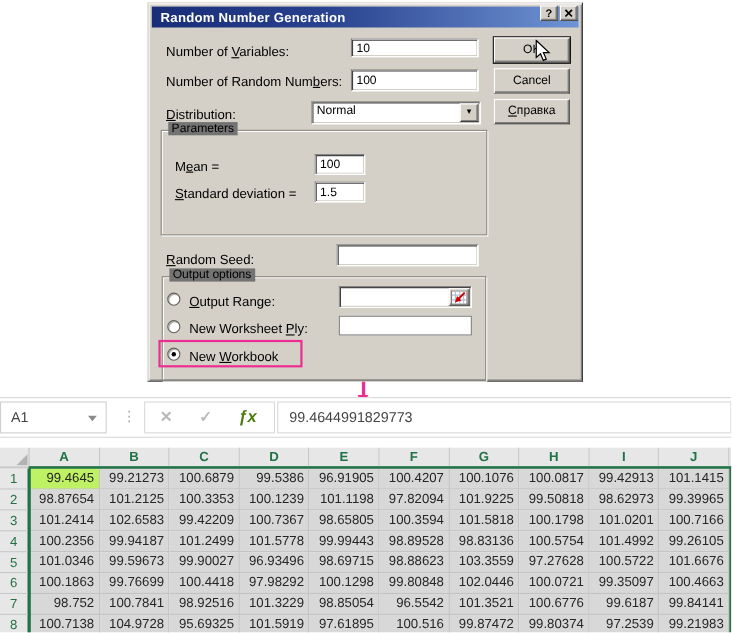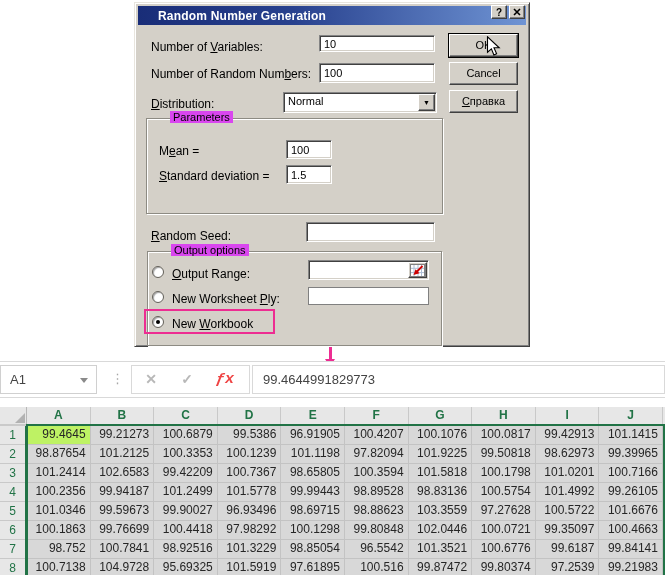--- a/index.html
+++ b/index.html
@@ -7,21 +7,21 @@
   #stage { position:relative; width:665px; height:575px; background:#fff; overflow:hidden;
            font-family:"Liberation Sans", sans-serif; }
 
   
   .dlg { position:absolute; left:134px; top:2px; width:396px; height:345px;
          background:#d4d0c8; border:1px solid; border-color:#e8e5de #404040 #404040 #e8e5de;
          box-shadow: inset 1px 1px 0 #fff, inset -1px -1px 0 #808080; font-size:11px; color:#000; }
   .titlebar { position:absolute; left:3px; top:3px; right:3px; height:19px;
               background:linear-gradient(90deg,#192d78 0%,#28418e 40%,#6f94d4 100%);
               display:flex; align-items:center; }
-  .titlebar .title { color:#fff; font-weight:bold; font-size:12px; padding-left:20px;
+  .titlebar .title { color:#fff; font-weight:bold; font-size:12px; padding-left:8px;
                      letter-spacing:.2px; }
   .tbtn { position:absolute; top:2px; width:16px; height:14px; background:#d4d0c8;
           border:1px solid; border-color:#fff #404040 #404040 #fff;
           box-shadow: inset -1px -1px 0 #808080; display:flex; align-items:center;
           justify-content:center; font-size:10px; font-weight:bold; color:#000; cursor:default; }
   .tbtn.help { right:22px; } .tbtn.close { right:4px; }
 
   .dlbl { position:absolute; font-size:12px; white-space:nowrap; line-height:14px;text-align:center; }
   .txt { position:absolute; background:#fff; border:1px solid; border-color:#848484 #fff #fff #848484;
          box-shadow: inset 1px 1px 0 #404040, inset -1px -1px 0 #d4d0c8;
@@ -34,21 +34,21 @@
 
   .combo { position:absolute; background:#fff; border:1px solid; border-color:#848484 #fff #fff #848484;
            box-shadow: inset 1px 1px 0 #404040, inset -1px -1px 0 #d4d0c8; }
   .combo .val { position:absolute; left:4px; top:2px; font-size:11px; }
   .combo .drop { position:absolute; right:1px; top:1px; bottom:1px; width:17px; background:#d4d0c8;
                  border:1px solid; border-color:#fff #404040 #404040 #fff;
                  box-shadow: inset -1px -1px 0 #808080; display:flex; align-items:center;
                  justify-content:center; font-size:7px; color:#000; }
   .groupbox { position:absolute; border:1px solid #8d8b83;
               box-shadow: inset 1px 1px 0 #fff, 1px 1px 0 #fff; }
-  .legend { position:absolute; top:-8px; left:23px; background:#d946ef; padding:0 3px; font-size:11px; }
+  .legend { position:absolute; top:-8px; left:6px; background:#737373; padding:0 3px; font-size:11px; }
   .radio { position:absolute; width:12px; height:12px; border-radius:50%; background:#fff;
            border:1px solid #636059; box-shadow: inset 1px 1px 1px rgba(0,0,0,.35); }
   .radio.sel::after { content:""; position:absolute; inset:3px; border-radius:50%; background:#000; }
   .plyfield { position:absolute; background:#fff; border:1px solid #808080; }
   .refedit-btn { position:absolute; right:1px; top:1px; width:19px; height:16px; background:#d4d0c8;
                  border:1px solid; border-color:#fff #404040 #404040 #fff;
                  box-shadow: inset -1px -1px 0 #808080; display:flex; align-items:center; justify-content:center; }
   .pink-rect { position:absolute; border:2px solid #ED2D92; pointer-events:none; }
 
   
@@ -64,21 +64,21 @@
              border:1px solid #d0d0d0; font-size:13px; color:#444; line-height:27px;
              padding-left:9px; }
   .namebox .nb-arrow { position:absolute; right:8px; top:12px; width:0; height:0;
              border-left:4px solid transparent; border-right:4px solid transparent;
              border-top:5px solid #8a8a8a; }
   .fdots { position:absolute; left:111px; top:3px; height:29px; line-height:28px;
            color:#a6a6a6; font-size:13px; }
   .fbox { position:absolute; top:3px; height:29px; background:#fff; border:1px solid #d9d9d9; }
   .fico { position:absolute; top:0; height:27px; line-height:27px; text-align:center; width:26px;
           font-weight:bold; font-size:14px; color:#b8b8b8; }
-  .fico.fx { color:#ef4444; font-family:Liberation Mono, monospace; font-style:italic; font-size:15px; }
+  .fico.fx { color:#4d7c0f; font-family:Liberation Sans, sans-serif; font-style:italic; font-size:15px; }
   .ftext { position:absolute; left:10px; top:0; line-height:27px; font-size:13px; color:#444; }
 
   
   .corner { position:absolute; left:0; top:407px; width:27px; height:19px; background:#e7e7e7;
             border-right:1px solid #b7b7b7; border-bottom:2px solid #cacaca; }
   .corner .tri { position:absolute; right:1px; bottom:1px; width:0; height:0;
                  border-left:10px solid transparent; border-bottom:10px solid #b2b2b2; }
   .colheads { position:absolute; left:27px; top:407px; width:638px; height:19px; display:flex;
               background:#e7e7e7; border-bottom:2px solid #217346; }
   .colhead { width:63.6px; text-align:center; font-size:12px; font-weight:bold; color:#217346;

